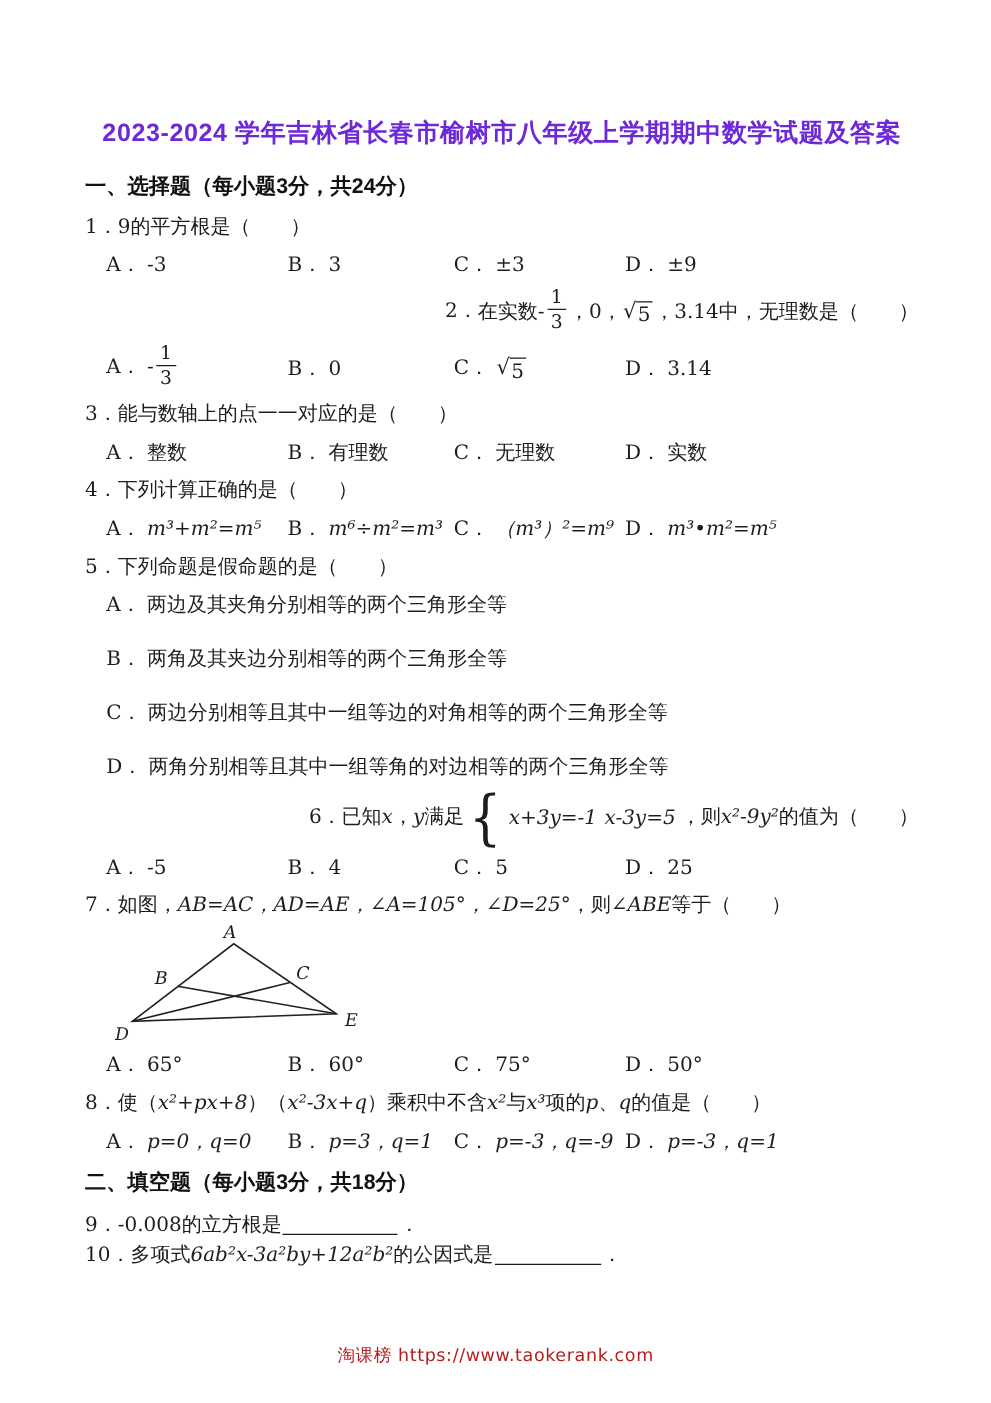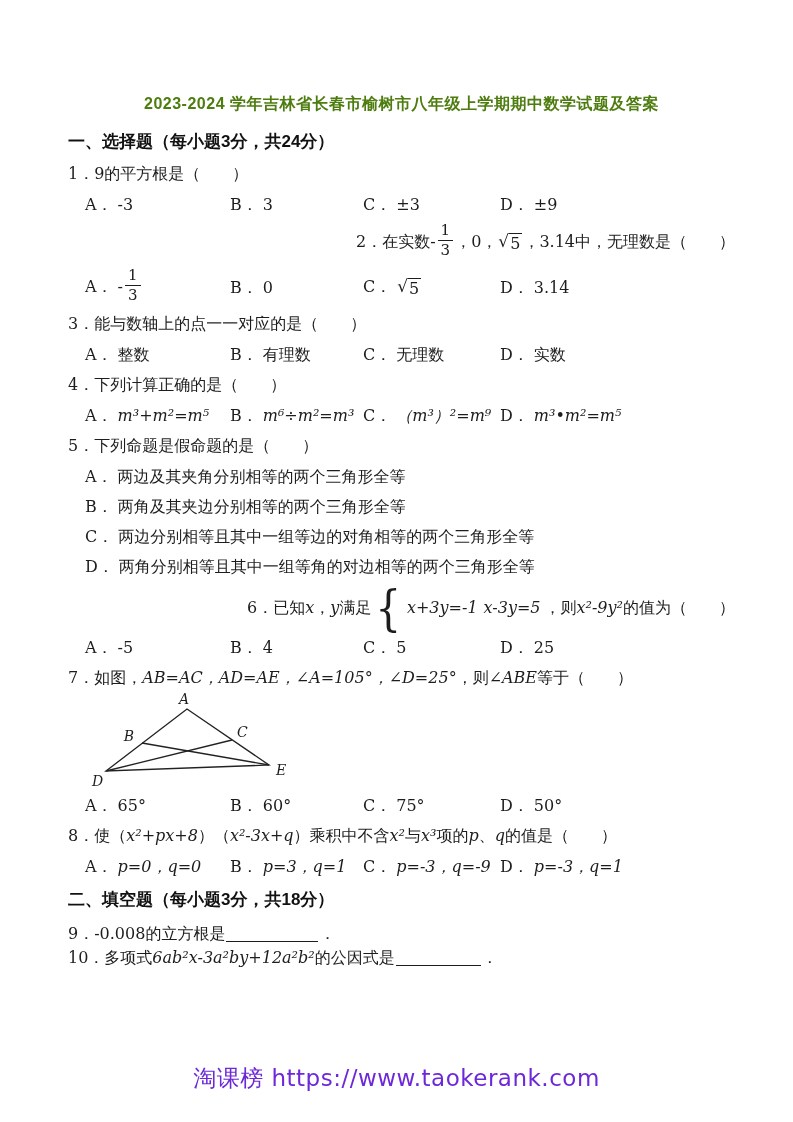--- a/index.html
+++ b/index.html
@@ -11,27 +11,27 @@
     margin: 0 auto;
     background: #ffffff;
     overflow: hidden;
     color: #1d1d1d;
     font-family: "DejaVu Serif", "Liberation Serif", serif;
     font-size: 16px;
     padding: 90px 58px 0 68px;
   }
   .title {
     font-family: "Liberation Sans", "DejaVu Sans", sans-serif;
-    font-size: 16px;
+    font-size: 20px;
     font-weight: 700;
     text-align: center;
     line-height: 1.75;
     letter-spacing: 0.5px;
     margin: 0 4px 12px 4px;
-    color: #4d7c0f;
+    color: #6d28d9;
   }
   .sec {
     font-family: "Liberation Sans", "DejaVu Sans", sans-serif;
     font-size: 17px;
     font-weight: 700;
     line-height: 23px;
     margin-bottom: 10px;
     color: #111;
   }
   .sec.sec2 { margin-top: 0; margin-bottom: 11px; }
@@ -45,21 +45,21 @@
     grid-template-columns: 145px 133px 137px 1fr;
     align-items: center;
     padding-left: 17px;
     line-height: 21px;
     margin-bottom: 9px;
   }
   .opt-row.last8 { margin-bottom: 11px; }
   .opt-col {
     display: flex;
     flex-direction: column;
-    gap: 9px;
+    gap: 22px;
     padding-left: 17px;
     line-height: 21px;
     margin-bottom: 9px;
   }
   .opt { white-space: nowrap; }
   .opt-label { margin-right: 5px; }
   .it { font-style: italic; font-family: "DejaVu Serif", "DejaVu Sans", serif; }
   
   .frac {
     display: inline-flex;
@@ -113,22 +113,22 @@
     font-size: 14px;
     fill: #1d1d1d;
   }
   .footer {
     position: absolute;
     left: 0;
     right: 0;
     bottom: 28px;
     text-align: center;
     font-family: "DejaVu Sans", "Liberation Sans", sans-serif;
-    font-size: 23px;
-    color: #6d28d9;
+    font-size: 14px;
+    color: #b91c1c;
     letter-spacing: 0.5px;
   }
 </style>
 </head>
 <body>
 
 <div class="page">
 
   <h1 class="title">2023-2024 学年吉林省长春市榆树市八年级上学期期中数学试题及答案</h1>
 

